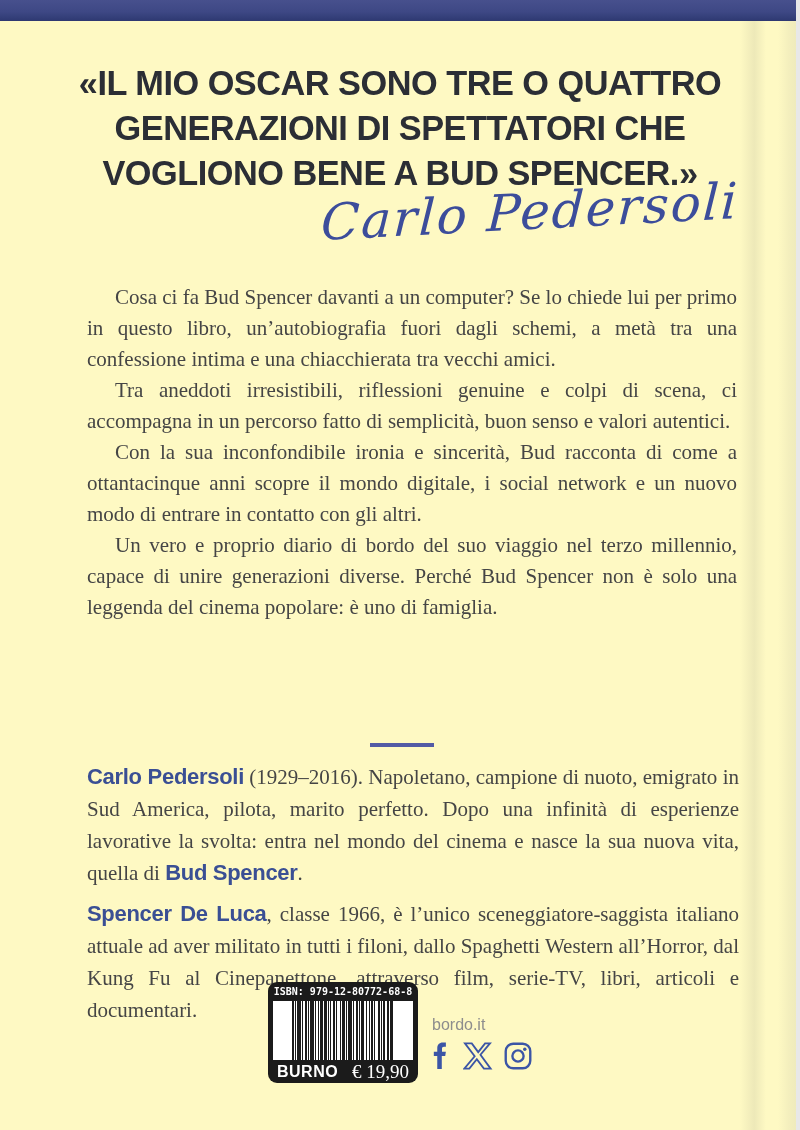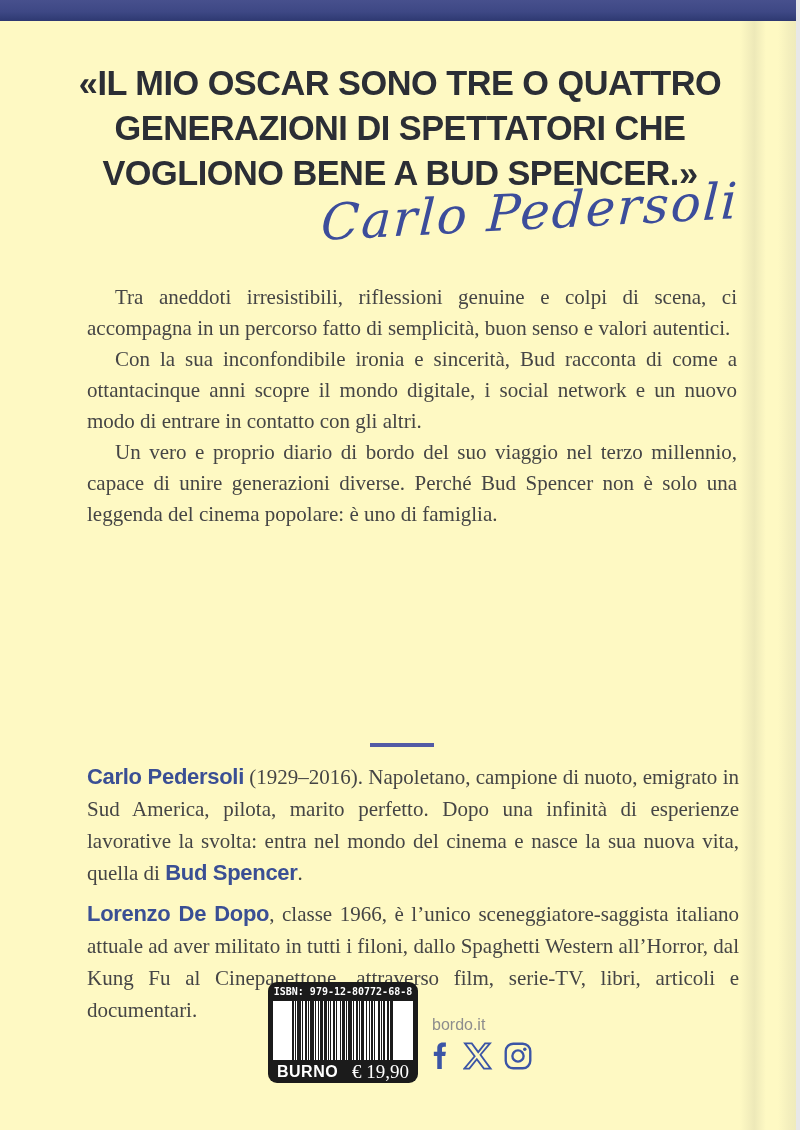--- a/index.html
+++ b/index.html
@@ -132,30 +132,31 @@
 
   <div class="quote">
     <div>«IL MIO OSCAR SONO TRE O QUATTRO</div>
     <div>GENERAZIONI DI SPETTATORI CHE</div>
     <div>VOGLIONO BENE A BUD SPENCER.»</div>
   </div>
 
   <div class="signature">Carlo Pedersoli</div>
 
   <div class="synopsis">
+    <p>Cosa ci fa Bud Spencer davanti a un computer? Se lo chiede lui per primo in questo libro, un’autobiografia fuori dagli schemi, a metà tra una confessione intima e una chiacchierata tra vecchi amici.</p>
     <p>Tra aneddoti irresistibili, riflessioni genuine e colpi di scena, ci accompagna in un percorso fatto di semplicità, buon senso e valori autentici.</p>
     <p>Con la sua inconfondibile ironia e sincerità, Bud racconta di come a ottantacinque anni scopre il mondo digitale, i social network e un nuovo modo di entrare in contatto con gli altri.</p>
     <p>Un vero e proprio diario di bordo del suo viaggio nel terzo millennio, capace di unire generazioni diverse. Perché Bud Spencer non è solo una leggenda del cinema popolare: è uno di famiglia.</p>
   </div>
 
   <div class="divider"></div>
 
   <div class="bios">
     <p><span class="bio-name">Carlo Pedersoli</span><span> (1929–2016). Napoletano, campione di nuoto, emigrato in Sud America, pilota, marito perfetto. Dopo una infinità di esperienze lavorative la svolta: entra nel mondo del cinema e nasce la sua nuova vita, quella di </span><span class="bio-name">Bud Spencer</span><span>.</span></p>
-    <p><span class="bio-name">Lorenzo De Dopo</span><span>, classe 1966, è l’unico sceneggiatore-saggista italiano attuale ad aver militato in tutti i filoni, dallo Spaghetti Western all’Horror, dal Kung Fu al Cinepanettone, attraverso film, serie-TV, libri, articoli e documentari.</span></p>
+    <p><span class="bio-name">Spencer De Luca</span><span>, classe 1966, è l’unico sceneggiatore-saggista italiano attuale ad aver militato in tutti i filoni, dallo Spaghetti Western all’Horror, dal Kung Fu al Cinepanettone, attraverso film, serie-TV, libri, articoli e documentari.</span></p>
   </div>
 
   <div class="barcode-box">
     <div class="isbn">ISBN: 979-12-80772-68-8</div>
     <div class="bars-panel" id="barcode-bars">
         <div class="bar" style="width: 2.1px;"></div>
         <div class="gap" style="width: 1.05px;"></div>
         <div class="bar" style="width: 1.05px;"></div>
         <div class="gap" style="width: 1.05px;"></div>
         <div class="bar" style="width: 3.15px;"></div>

